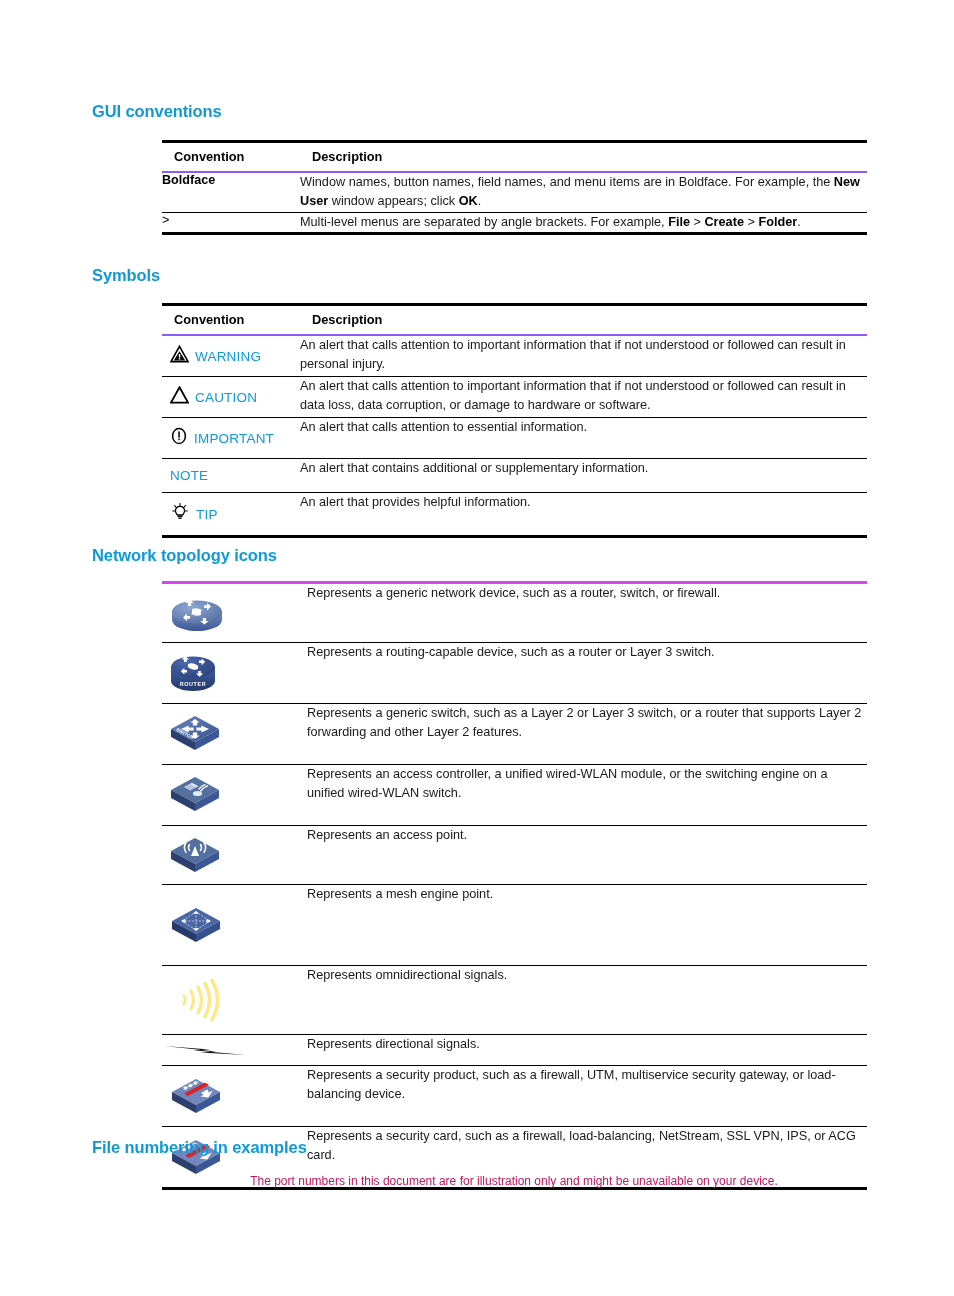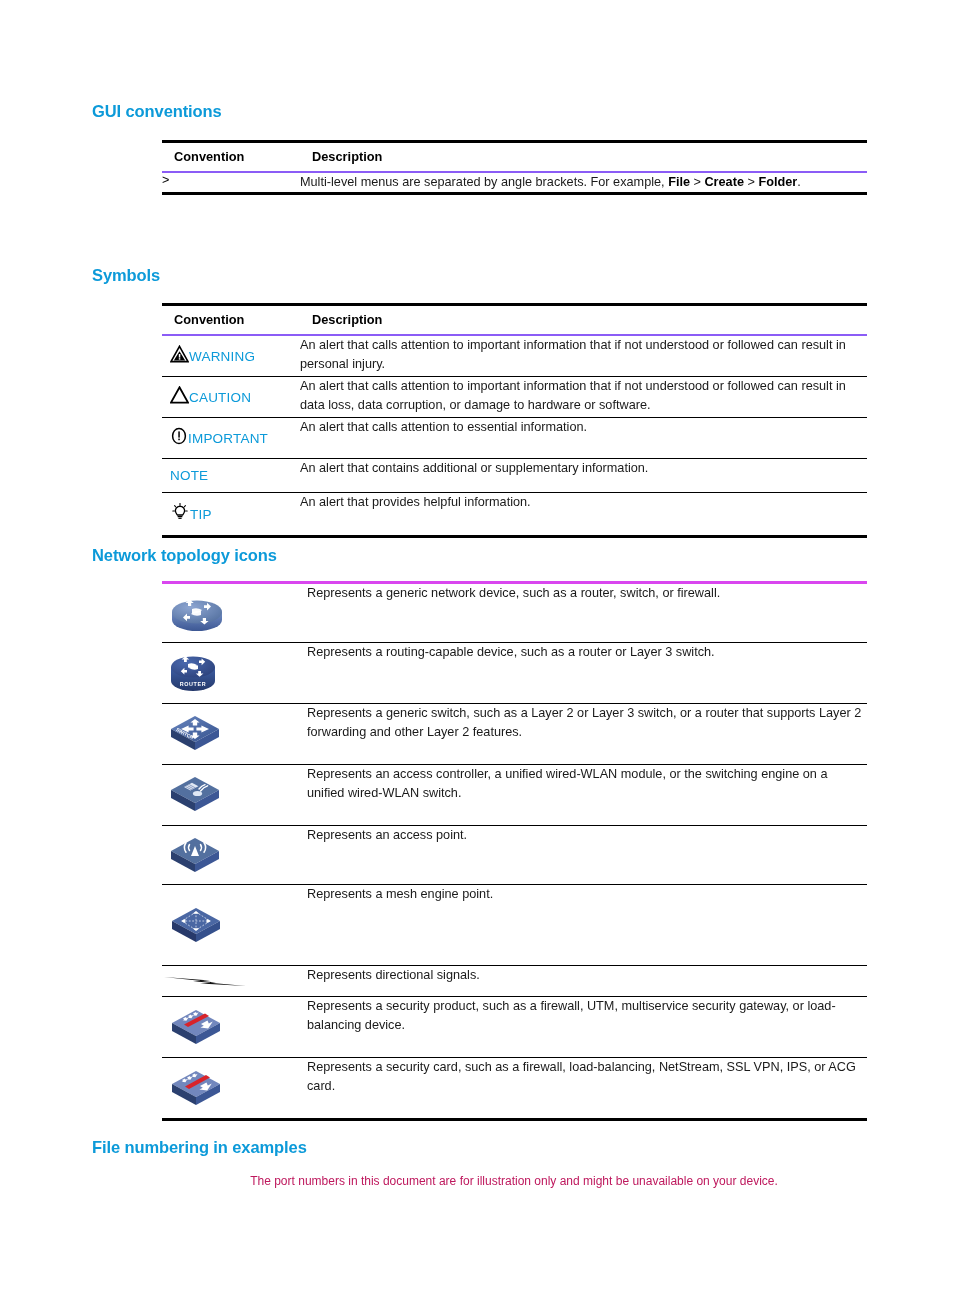--- a/index.html
+++ b/index.html
@@ -77,20 +77,21 @@
   
   .col-conv  { width: 138px; }
   .col-desc  { width: 567px; }
   .col-icon  { width: 145px; }
   .col-icondesc { width: 560px; }
 
   
   .symbol-cell {
     display: flex;
     align-items: center;
+    gap: 6px;
     padding: 9px 0 9px 8px;
     min-height: 30px;
   }
   .symbol-label {
     color: #0c9ad9;
     font-size: 13.5px;
     letter-spacing: 0.2px;
     font-weight: normal;
   }
   .sym-glyph { flex: 0 0 auto; display: block; }
@@ -124,20 +125,24 @@
 
   <table class="doc-table" style="top:140px;">
     <colgroup>
         <col class="col-conv">
         <col class="col-desc">
       </colgroup>
     <tbody>
         <tr class="thead-row">
       <th>Convention</th>
       <th>Description</th>
+    </tr>
+    <tr class="body-row">
+      <td class="cell-conv bold">Boldface</td>
+      <td class="cell-desc">Window names, button names, field names, and menu items are in Boldface. For example, the <b>New User</b> window appears; click <b>OK</b>.</td>
     </tr>
     <tr class="last-row">
       <td class="cell-conv">&gt;</td>
       <td class="cell-desc">Multi-level menus are separated by angle brackets. For example, <b>File</b> &gt; <b>Create</b> &gt; <b>Folder</b>.</td>
     </tr>
   </tbody>
     </table>
 
   <div class="section-heading" style="top:266px;">Symbols</div>
 
@@ -401,20 +406,36 @@
               <path d="M28 30 l3.4 -2.8 l-6.8 0 Z"></path>
               <path d="M13 20 l4.4 -2.2 l0 4.4 Z"></path>
               <path d="M43 20 l-4.4 -2.2 l0 4.4 Z"></path>
             </g>
           </svg>
         </div>
       </td>
       <td class="cell-desc">Represents a mesh engine point.</td>
     </tr>
 
+    <tr class="body-row">
+      <td>
+        <div class="icon-cell" style="padding:12px 0 12px 14px;">
+          <svg width="46" height="44" viewBox="0 0 46 44">
+            <g fill="none" stroke="#fbe98a" stroke-linecap="round">
+              <path d="M8 18 q2.4 4 0 8" stroke-width="3"></path>
+              <path d="M15 13 q5 9 0 18" stroke-width="3.2"></path>
+              <path d="M22 9 q7 13 0 26" stroke-width="3.4"></path>
+              <path d="M29 5.5 q9 16.5 0 33" stroke-width="3.6"></path>
+              <path d="M36 2.5 q11 19.5 0 39" stroke-width="3.6"></path>
+            </g>
+          </svg>
+        </div>
+      </td>
+      <td class="cell-desc">Represents omnidirectional signals.</td>
+    </tr>
 
     <tr class="body-row">
       <td>
         <div class="icon-cell" style="padding:4px 0 4px 0px;">
           <svg width="86" height="22" viewBox="0 0 86 22">
             <path d="M2 7 L48 10.4 L31 11.2 L84 16 L38 13.6 L54 12.6 Z" fill="#111111"></path>
           </svg>
         </div>
       </td>
       <td class="cell-desc">Represents directional signals.</td>

